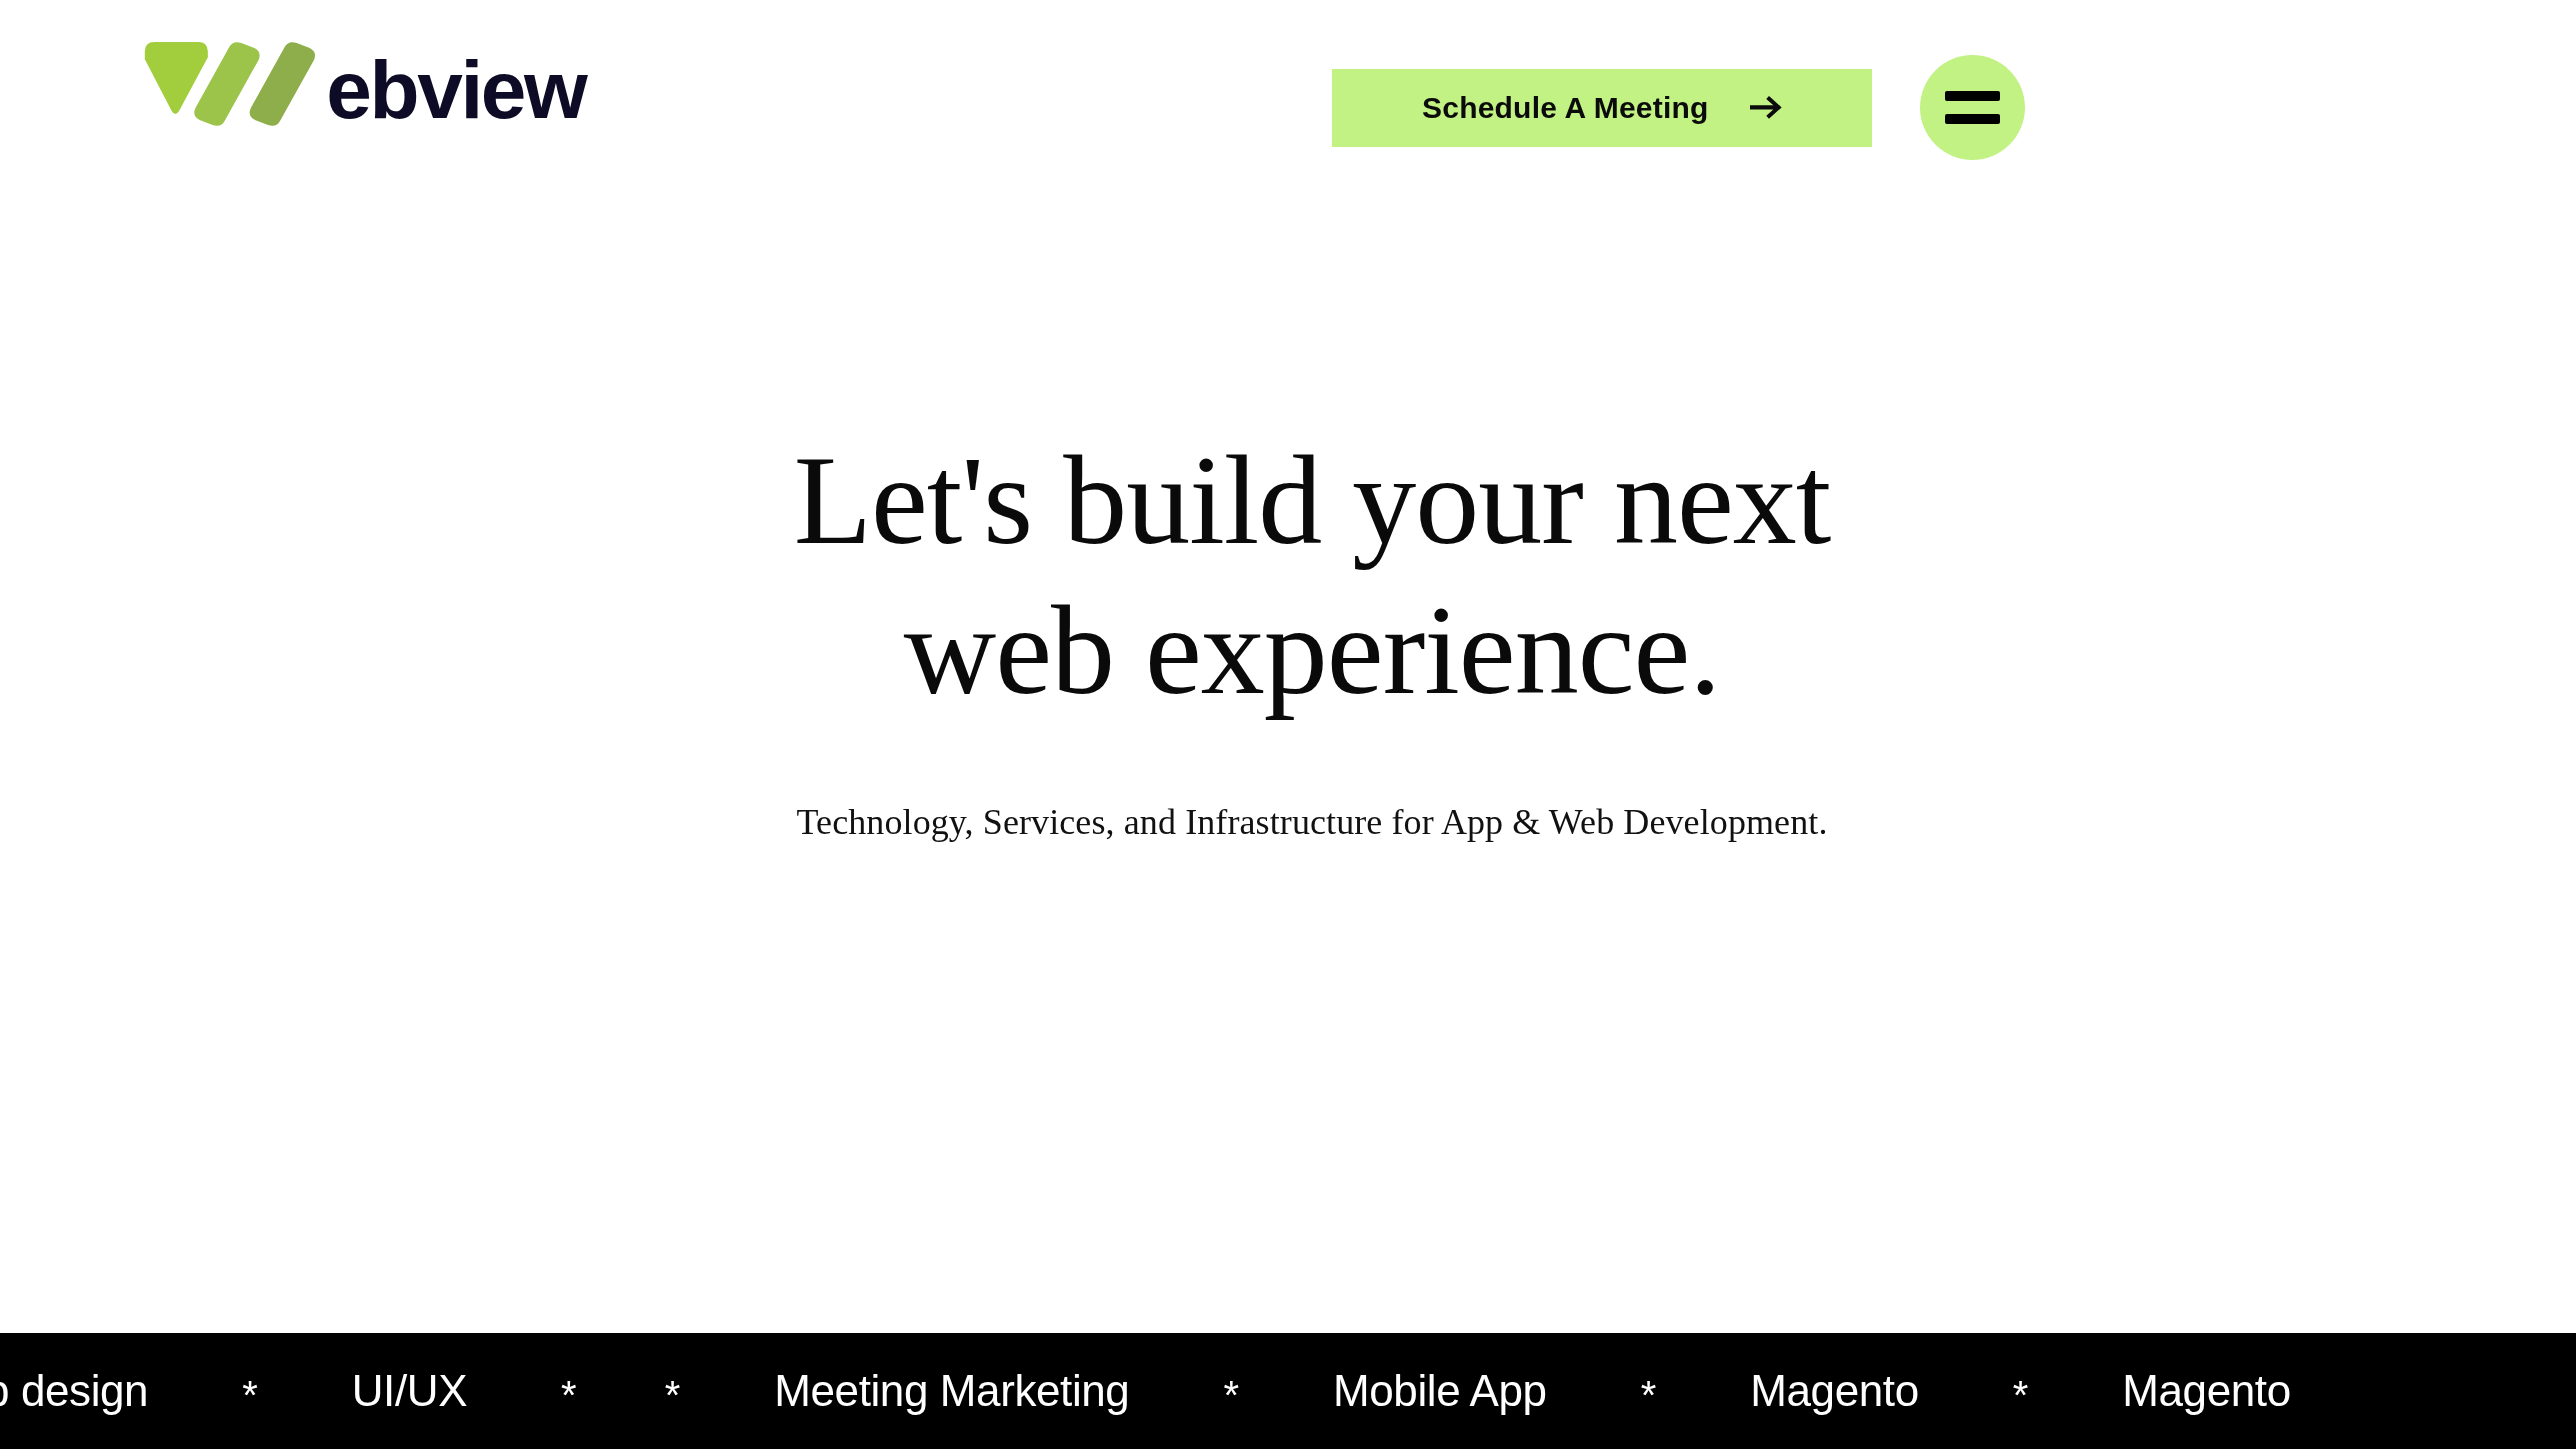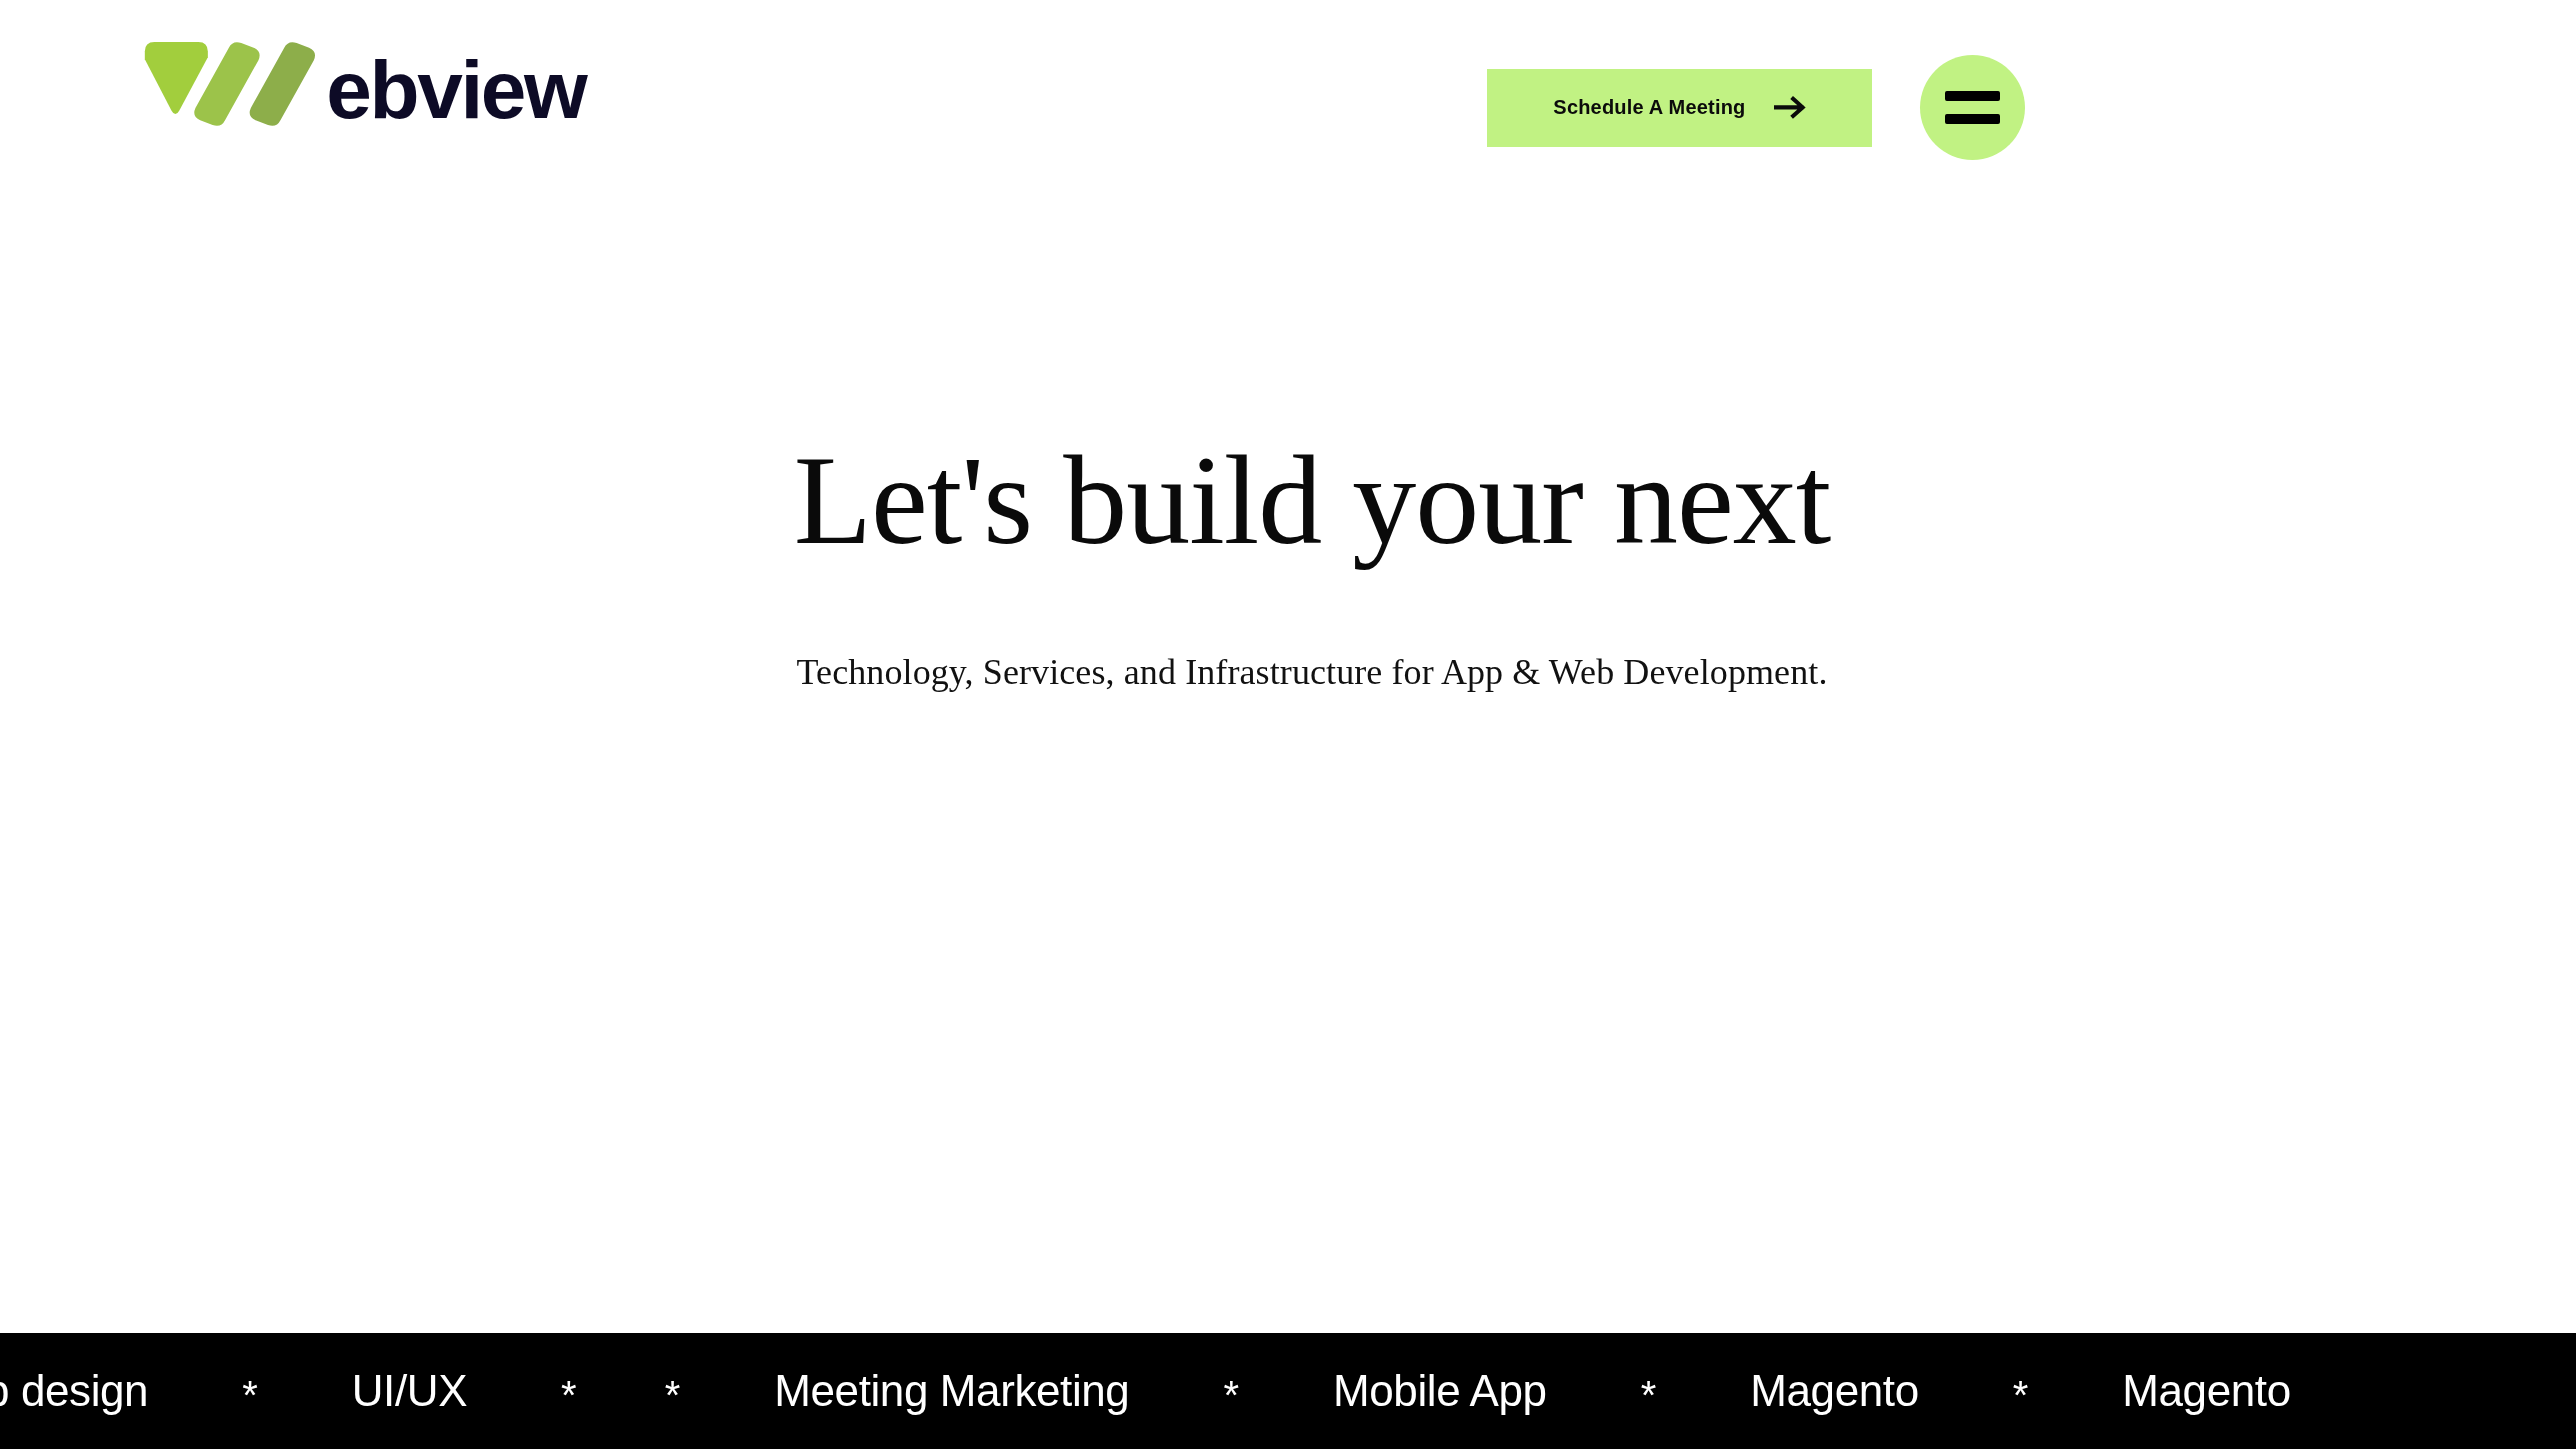--- a/index.html
+++ b/index.html
@@ -60,29 +60,29 @@
     margin-right: 143px;
     margin-top: 55px;
     gap: 48px;
   }
 
   .cta-button {
     background: #c1f283;
     border: none;
     color: #0b0b0b;
     font-family: "Liberation Sans", sans-serif;
-    font-size: 20px;
+    font-size: 30px;
     font-weight: 700;
     letter-spacing: 0.2px;
     height: 78px;
-    padding: 0 66px;
+    padding: 0 90px;
     display: inline-flex;
     align-items: center;
     justify-content: center;
-    gap: 28px;
+    gap: 41px;
     cursor: pointer;
     white-space: nowrap;
   }
 
   .cta-arrow {
     display: inline-block;
     width: 32.5px;
     height: 27px;
     flex: none;
   }
@@ -208,20 +208,21 @@
       <span class="menu-bar"></span>
       <span class="menu-bar"></span>
     </button>
 
   </div>
 </header>
 
 <section class="hero">
   <h1 class="hero-title">
     <span>Let's build your next</span><br>
+    <span>web experience.</span>
   </h1>
   <p class="hero-subtitle">Technology, Services, and Infrastructure for App &amp; Web Development.</p>
 </section>
 
 <div class="marquee-bar">
   <div class="marquee-track" id="marquee-track">
       <span class="marquee-item">b design</span>
       <span class="marquee-sep">*</span>
       <span class="marquee-item">UI/UX</span>
       <span class="marquee-sep">*</span>

